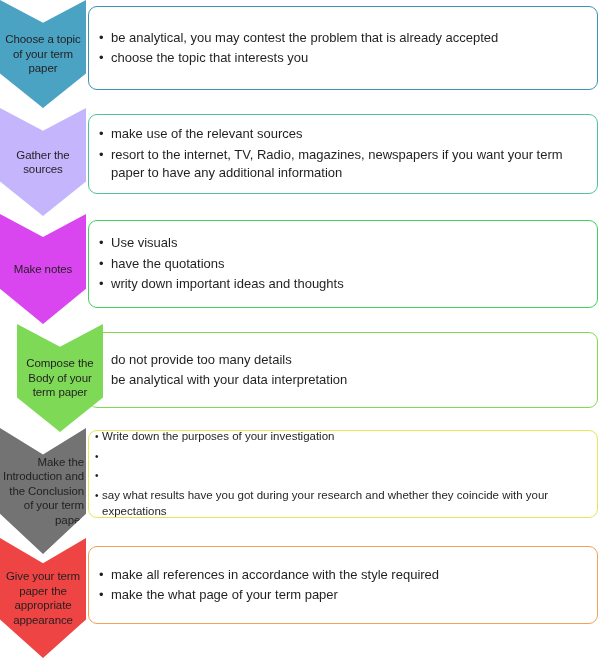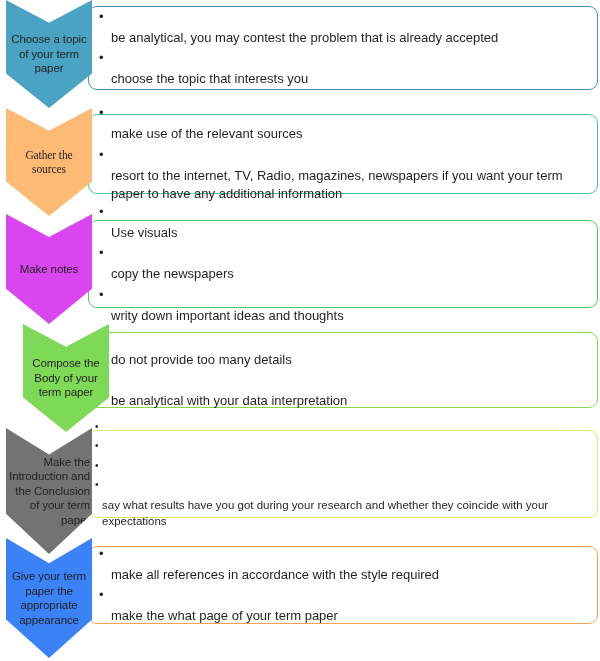--- a/index.html
+++ b/index.html
@@ -24,21 +24,21 @@
 
   .flow-row {
     position: absolute;
     left: 0;
     width: 600px;
   }
 
   
   .arrow {
     position: absolute;
-    left: 6px;
+    left: 0;
     top: 0;
     width: 86px;
     box-sizing: border-box;
     display: flex;
     align-items: center;
     justify-content: center;
     text-align: center;
     clip-path: polygon(0% 0%, 50% 21%, 100% 0%, 100% 68%, 50% 100%, 0% 68%);
     -webkit-clip-path: polygon(0% 0%, 50% 21%, 100% 0%, 100% 68%, 50% 100%, 0% 68%);
   }
@@ -80,21 +80,20 @@
   .bullet-line:last-child { margin-bottom: 0; }
   .bullet-dot {
     flex: 0 0 auto;
     width: 12px;
     text-align: left;
     font-size: 13px;
     line-height: 18.5px;
   }
   .bullet-text {
     flex: 1 1 auto;
-    margin-top: 21px;
   }
 
   
   .box.compact .bullet-line {
     font-size: 11.5px;
     line-height: 16px;
     margin-bottom: 1px;
   }
   .box.compact .bullet-dot { width: 7px; font-size: 10px; }
   .box.compact .box-inner { padding: 0 12px 0 6px; }
@@ -126,34 +125,34 @@
           <div class="bullet-line">
             <span class="bullet-dot">•</span>
             <span class="bullet-text">make use of the relevant sources</span>
           </div>
           <div class="bullet-line">
             <span class="bullet-dot">•</span>
             <span class="bullet-text">resort to the internet, TV, Radio, magazines, newspapers if you want your term paper to have any additional information</span>
           </div>
         </div>
       </div>
-      <div class="arrow" style="height: 108px; background: #fdba74; font-family: Liberation Serif, serif;">
+      <div class="arrow" style="height: 108px; background: #c4b5fd;">
         <span class="arrow-label">Gather the sources</span>
       </div>
     </div>
     <div class="flow-row" style="top: 214px; height: 110px;">
       <div class="box" style="top: 6px; height: 88px; border-color: rgb(69, 206, 98);">
         <div class="box-inner">
           <div class="bullet-line">
             <span class="bullet-dot">•</span>
             <span class="bullet-text">Use visuals</span>
           </div>
           <div class="bullet-line">
             <span class="bullet-dot">•</span>
-            <span class="bullet-text">copy the newspapers</span>
+            <span class="bullet-text">have the quotations</span>
           </div>
           <div class="bullet-line">
             <span class="bullet-dot">•</span>
             <span class="bullet-text">writy down important ideas and thoughts</span>
           </div>
         </div>
       </div>
       <div class="arrow" style="height: 110px; background: #d946ef;">
         <span class="arrow-label">Make notes</span>
       </div>
@@ -173,20 +172,21 @@
       </div>
       <div class="arrow" style="height: 108px; background: rgb(126, 217, 87); margin-left: 17px;">
         <span class="arrow-label">Compose the Body of your term paper</span>
       </div>
     </div>
     <div class="flow-row" style="top: 428px; height: 126px;">
       <div class="box compact" style="top: 2px; height: 88px; border-color: rgb(232, 229, 92);">
         <div class="box-inner">
           <div class="bullet-line">
             <span class="bullet-dot">•</span>
+            <span class="bullet-text">Write down the purposes of your investigation</span>
           </div>
           <div class="bullet-line">
             <span class="bullet-dot">•</span>
           </div>
           <div class="bullet-line">
             <span class="bullet-dot">•</span>
           </div>
           <div class="bullet-line">
             <span class="bullet-dot">•</span>
             <span class="bullet-text">say what results have you got during your research and whether they coincide with your expectations</span>
@@ -203,17 +203,17 @@
           <div class="bullet-line">
             <span class="bullet-dot">•</span>
             <span class="bullet-text">make all references in accordance with the style required</span>
           </div>
           <div class="bullet-line">
             <span class="bullet-dot">•</span>
             <span class="bullet-text">make the what page of your term paper</span>
           </div>
         </div>
       </div>
-      <div class="arrow" style="height: 120px; background: #3b82f6; justify-content: flex-end;">
+      <div class="arrow" style="height: 120px; background: #ef4444; justify-content: flex-end;">
         <span class="arrow-label">Give your term paper the appropriate appearance</span>
       </div>
     </div>
   </div>
 
 </body></html>

